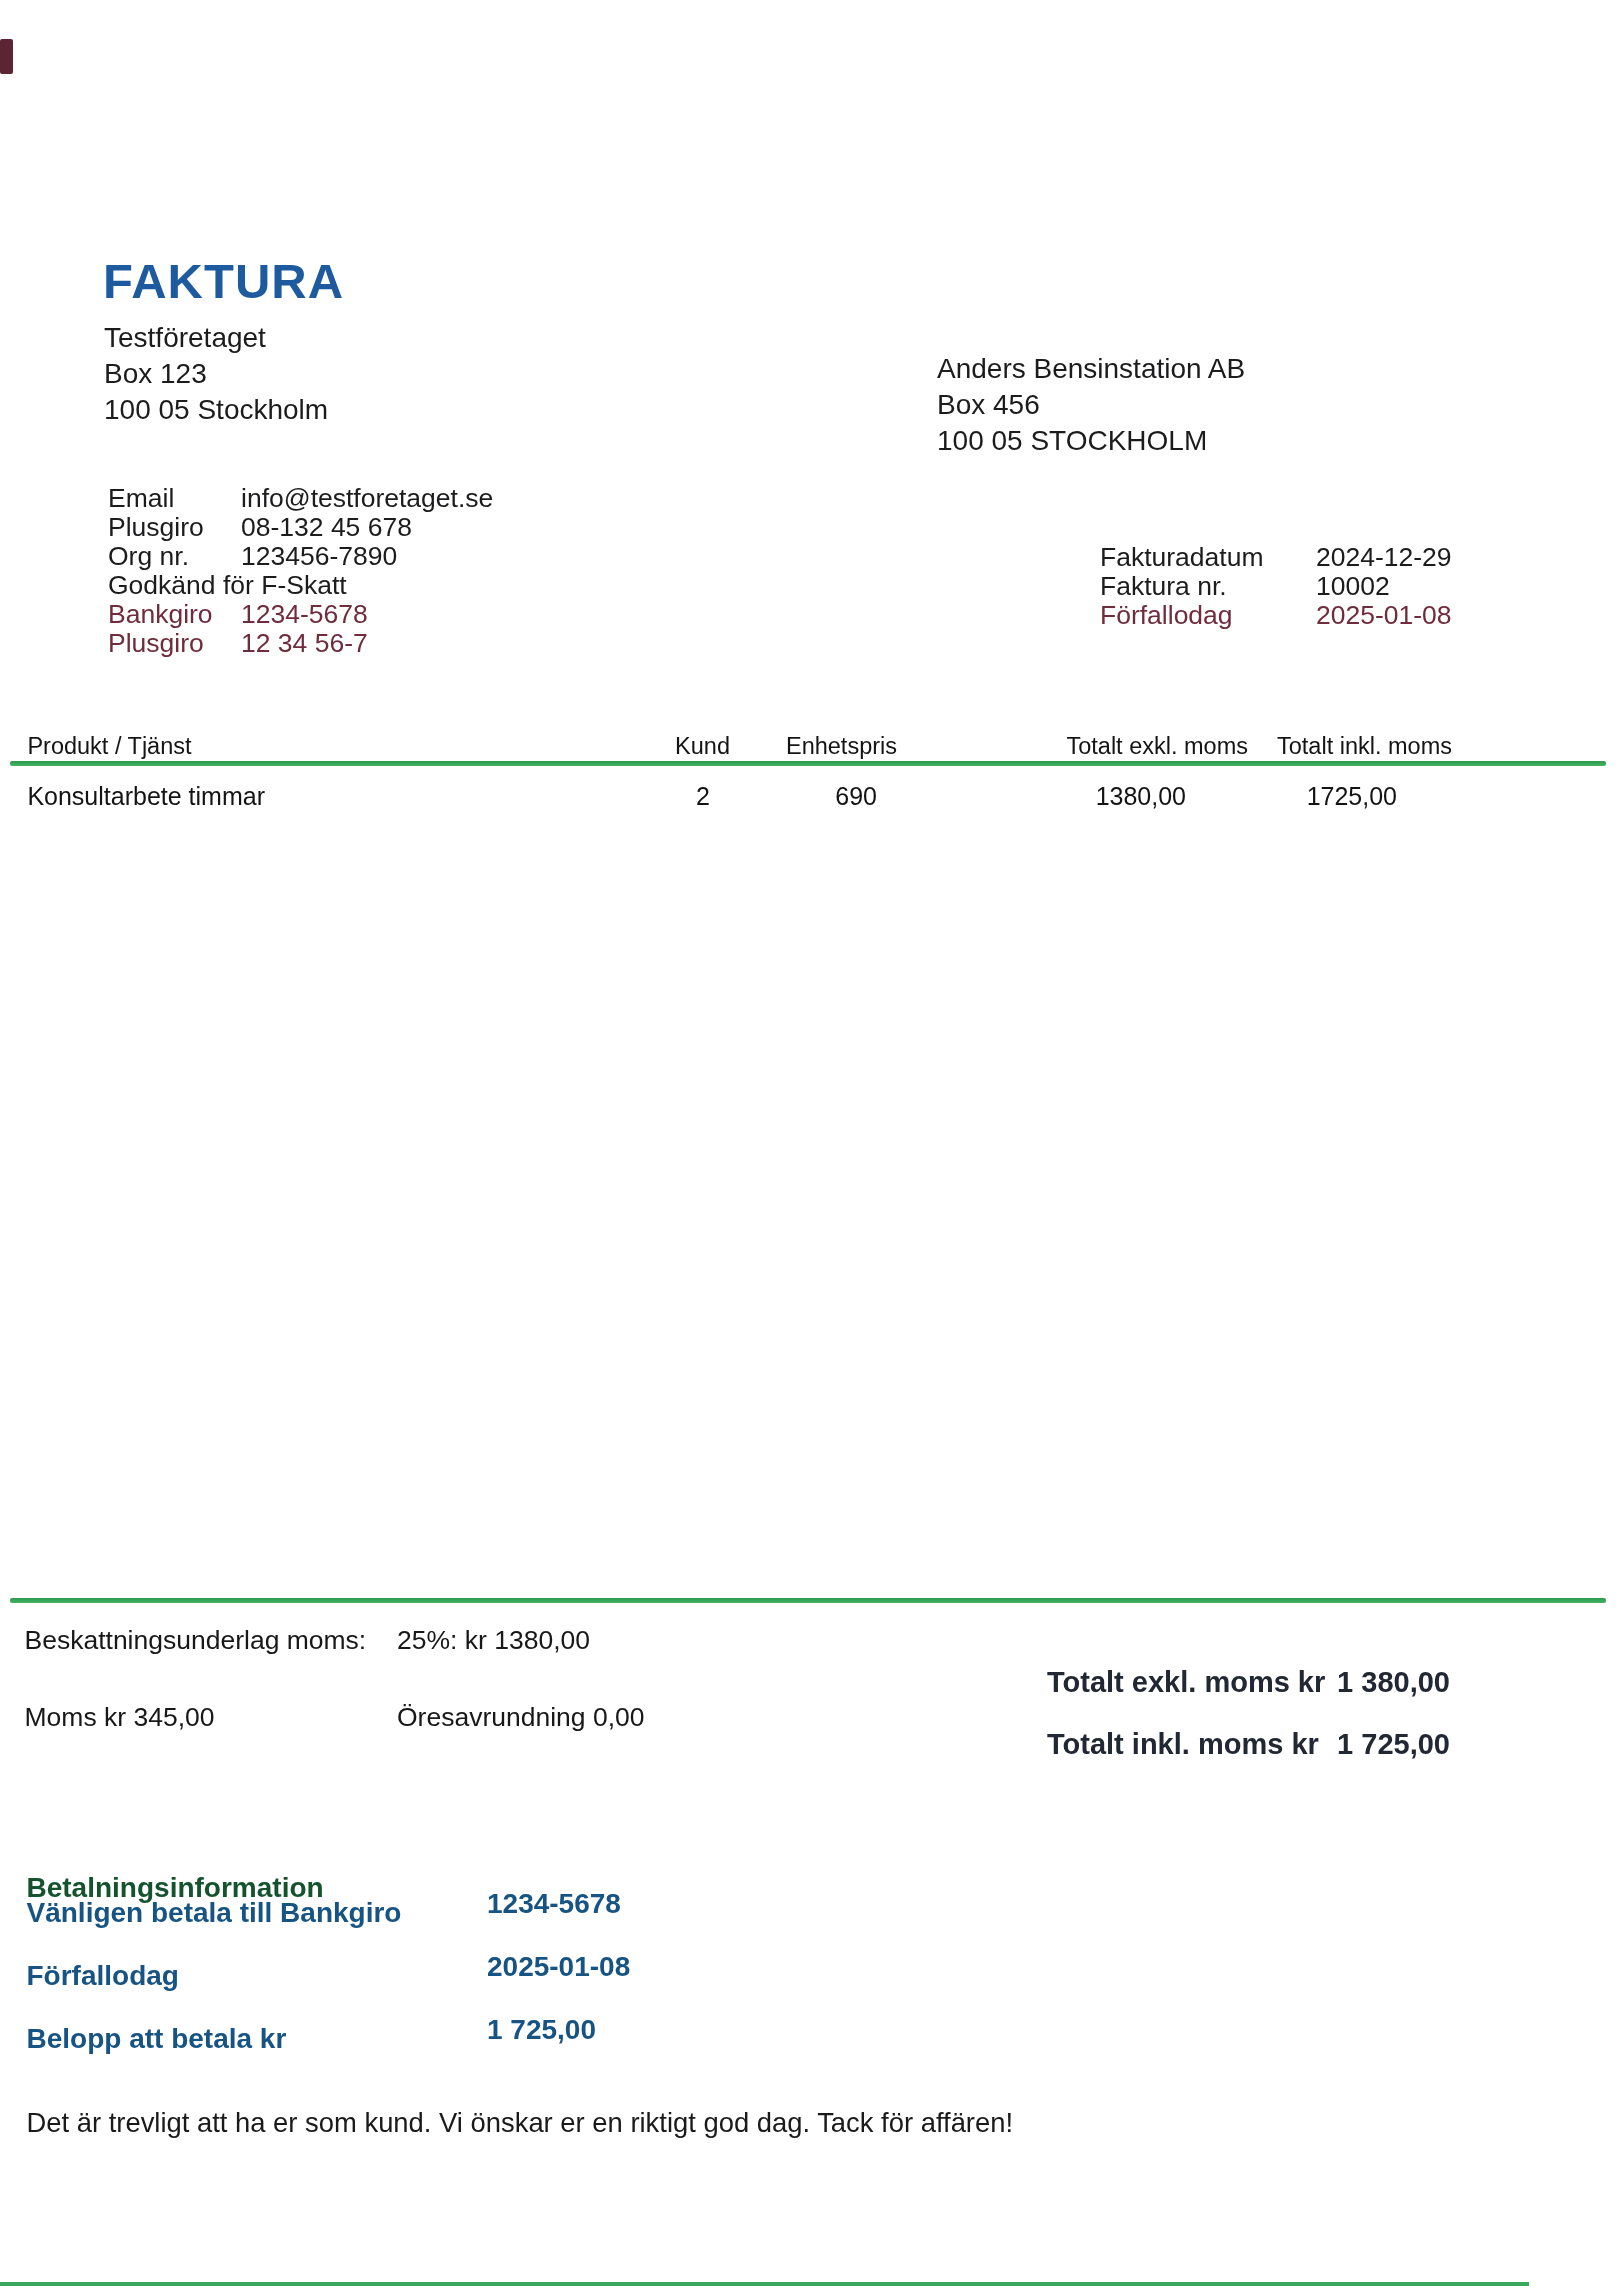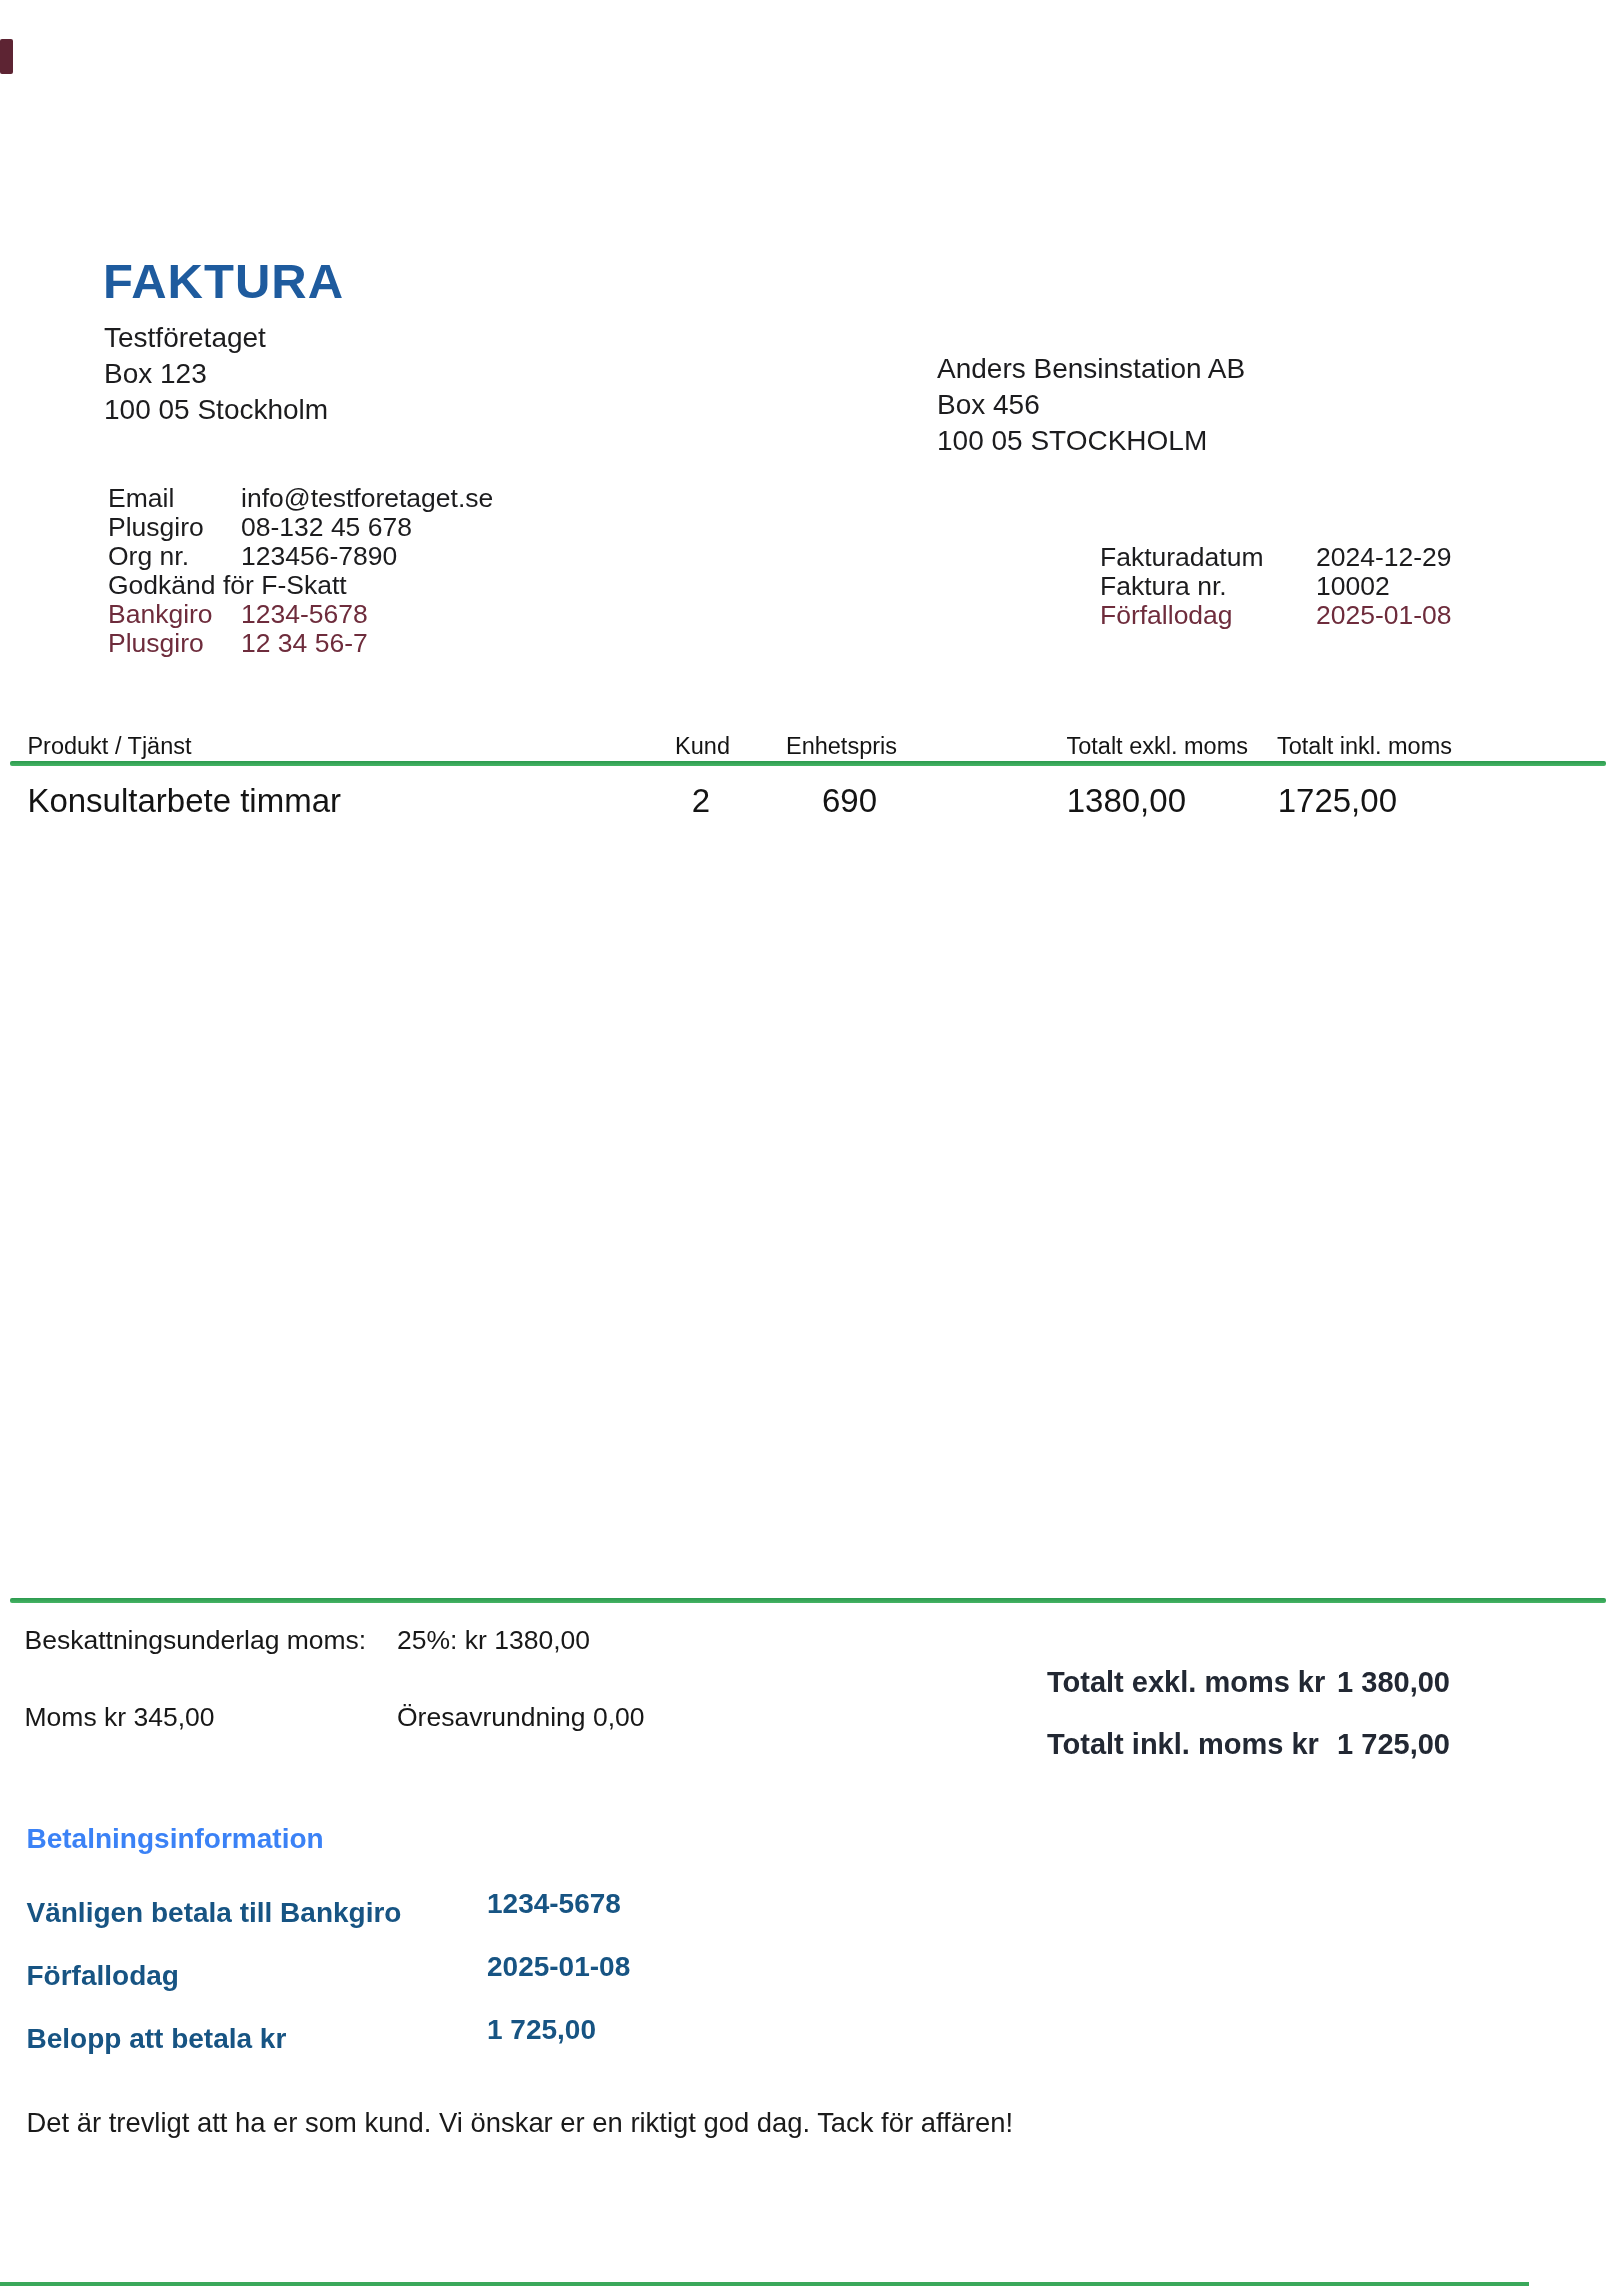--- a/index.html
+++ b/index.html
@@ -38,32 +38,32 @@
   .refs { position: absolute; left: 547px; top: 514px; font-size: 26.5px; line-height: 29px; }
   .refs .row { display: flex; }
   .refs .lbl { width: 118px; flex: 0 0 118px; }
 
   .meta { position: absolute; left: 1100px; top: 543px; font-size: 26.5px; line-height: 29px; }
   .meta .row { display: flex; }
   .meta .lbl { width: 216px; flex: 0 0 216px; }
 
   
   .th { position: absolute; top: 733px; font-size: 23.5px; color: #141414; white-space: nowrap; }
-  .td { position: absolute; top: 782px; font-size: 33px; color: #141414; white-space: nowrap; }
+  .td { position: absolute; top: 782px; font-size: 25px; color: #141414; white-space: nowrap; }
   .rule { position: absolute; height: 4.9px; background: linear-gradient(to bottom, #2c9a4e, #46b465); border-radius: 2px; }
   .rule-1 { left: 9.8px; top: 761px; width: 1596px; }
   .rule-2 { left: 9.8px; top: 1598px; width: 1596px; }
 
   
   .sum-txt { position: absolute; font-size: 26.5px; color: #181818; white-space: nowrap; }
   .tot-lbl { position: absolute; font-size: 29px; font-weight: bold; color: #222833; white-space: nowrap; }
   .tot-val { position: absolute; font-size: 29px; font-weight: bold; color: #222833; white-space: nowrap; text-align: right; }
 
   
-  .pay-head { position: absolute; left: 26.5px; top: 1823px; font-size: 28px; font-weight: bold; color: #3b82f6; }
+  .pay-head { position: absolute; left: 26.5px; top: 1872px; font-size: 28px; font-weight: bold; color: #14532d; }
   .pay-lbl { position: absolute; left: 26.5px; font-size: 28px; font-weight: bold; color: #175483; white-space: nowrap; margin-top: 9px; }
   .pay-val { position: absolute; left: 487px; font-size: 28px; font-weight: bold; color: #175483; white-space: nowrap; }
 
   .footer-note { position: absolute; left: 26.5px; top: 2107px; font-size: 27.4px; color: #1a1a1a; white-space: nowrap; }
 
   .bottom-line { position: absolute; left: 0; top: 2282px; width: 1529px; height: 3.9px; background: #3aa85a; }
 </style>
 </head>
 <body>
 

